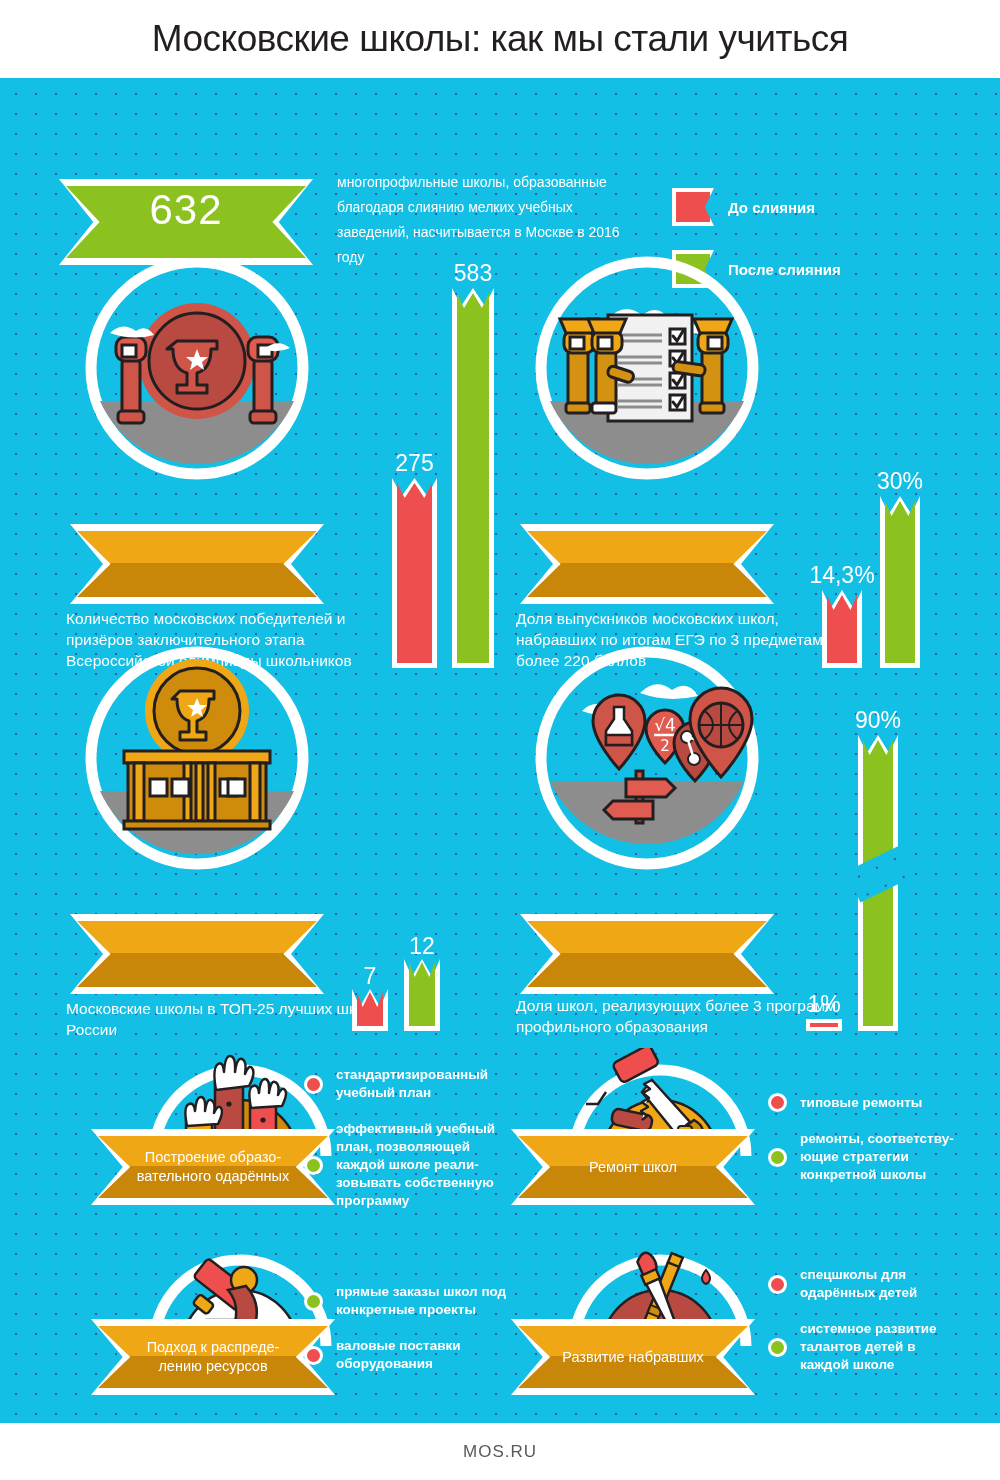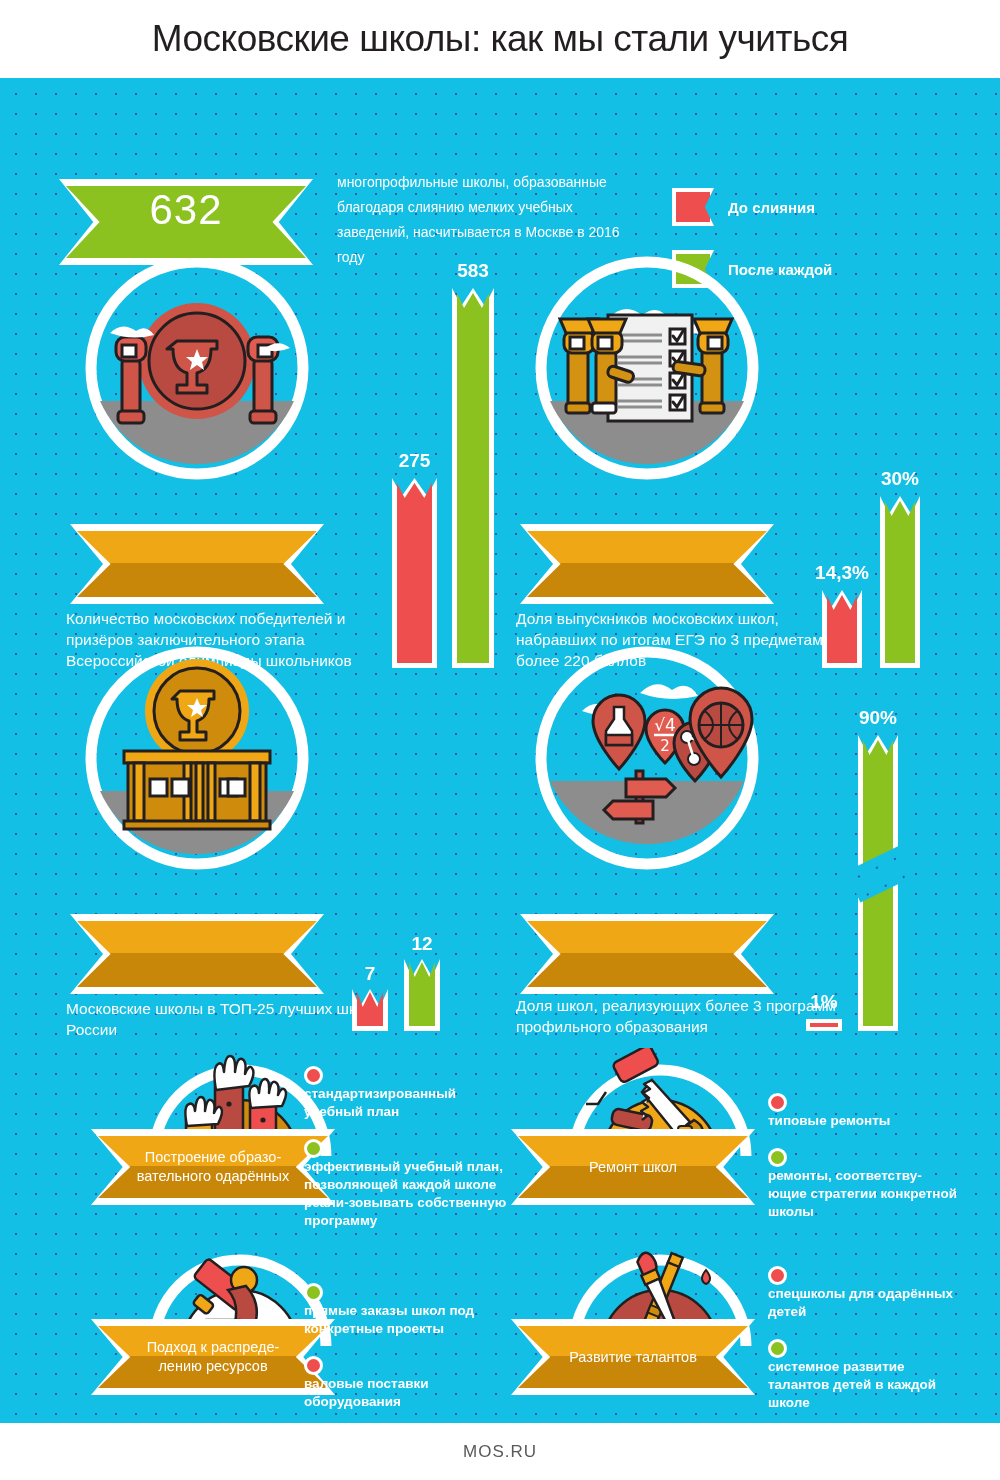--- a/index.html
+++ b/index.html
@@ -93,21 +93,21 @@
     display:flex; align-items:center; justify-content:center; text-align:center;
   }
 
   .panel-caption { position:absolute; font-size:15.5px; line-height:21px; color:#ffffff; }
 
   
   .bars { position:absolute; }
   .bar-col { position:absolute; bottom:0; }
   .bar-val {
     position:absolute; left:50%; transform:translateX(-50%);
-    font-size:19px; font-weight:bold; color:#ffffff; white-space:nowrap;
+    font-size:23px; font-weight:normal; color:#ffffff; white-space:nowrap;
   }
   .bar-outline {
     position:absolute; bottom:0; left:0; width:100%; background:#ffffff;
     -webkit-clip-path: polygon(0 0, 22% 18px, 50% 0, 78% 18px, 100% 0, 100% 100%, 0 100%);
     clip-path: polygon(0 0, 22% 18px, 50% 0, 78% 18px, 100% 0, 100% 100%, 0 100%);
   }
   .bar-fill {
     position:absolute; bottom:5px; left:5px; right:5px;
     -webkit-clip-path: polygon(0 0, 22% 15px, 50% 0, 78% 15px, 100% 0, 100% 100%, 0 100%);
     clip-path: polygon(0 0, 22% 15px, 50% 0, 78% 15px, 100% 0, 100% 100%, 0 100%);
@@ -137,21 +137,21 @@
   .cmp-tag {
     position:absolute; left:0; top:0; width:230px; height:62px;
     -webkit-clip-path: polygon(0 0, 100% 0, 86% 50%, 100% 100%, 0 100%, 14% 50%);
     clip-path: polygon(0 0, 100% 0, 86% 50%, 100% 100%, 0 100%, 14% 50%);
     background:linear-gradient(to bottom, #f0a715 0%, #f0a715 48%, #c9870a 48%, #c9870a 100%);
     display:flex; align-items:center; justify-content:center; text-align:center;
   }
   .cmp-tag-label { font-size:14.5px; color:#ffffff; line-height:19px; padding:0 30px; }
 
   .cmp-list { position:absolute; }
-  .cmp-item { display:flex; align-items:flex-start; margin-bottom:18px;flex-direction:column; }
+  .cmp-item { display:flex; align-items:center; margin-bottom:18px; }
   .cmp-dot {
     width:19px; height:19px; border-radius:50%; flex:none;
     border:3px solid #ffffff; margin-right:13px;
   }
   .cmp-dot.red { background:#ef4e4e; }
   .cmp-dot.green { background:#8cc220; }
   .cmp-text { font-size:13.5px; line-height:18px; color:#ffffff; font-weight:bold; }
 </style>
 </head>
 <body>
@@ -171,21 +171,21 @@
 
   <div class="intro-text">многопрофильные школы, образованные благодаря слиянию мелких  учебных заведений, насчитывается в Москве в 2016 году</div>
 
   <div class="legend">
     <div class="legend-row">
       <span class="legend-swatch red"></span>
       <span class="legend-label">До слияния</span>
     </div>
     <div class="legend-row">
       <span class="legend-swatch green"></span>
-      <span class="legend-label">После каждой</span>
+      <span class="legend-label">После слияния</span>
     </div>
   </div>
 
   <div class="panel" style="left:72px; top:175px; width:420px; height:350px;">
     <div class="globe">
       <svg viewBox="0 0 250 250">
         <circle cx="125" cy="115" r="106" fill="none" stroke="#ffffff" stroke-width="11"></circle>
         <path d="M28 148 A106 106 0 0 0 222 148 Z" fill="#8d8d8d"></path>
         <path d="M90 86 q14 -16 30 -4 q16 -12 26 6 q-28 6 -56 -2z" fill="#ffffff"></path>
         <circle cx="125" cy="108" r="52" fill="#b94a41" stroke="#231f20" stroke-width="3"></circle>
@@ -529,21 +529,21 @@
           <path d="M94 18 q12 -12 16 2 q2 10 -4 14 h-12 z" fill="#ef4e4e" stroke="#231f20" stroke-width="2.5"></path>
           <rect x="92" y="32" width="16" height="10" fill="#f0a715" stroke="#231f20" stroke-width="2.5"></rect>
           <path d="M93 42 h14 l-3 46 q-4 6 -8 0z" fill="#ffffff" stroke="#231f20" stroke-width="2.5"></path>
         </g>
         <path d="M146 32 q8 10 0 14 q-8 -4 0 -14z" fill="#ef4e4e" stroke="#231f20" stroke-width="2"></path>
       </svg>
     </div>
     <div class="cmp-tag-wrap" style="left:-20px; top:88px;">
       <div class="cmp-tag-white"></div>
       <div class="cmp-tag">
-        <span class="cmp-tag-label">Развитие талантов</span>
+        <span class="cmp-tag-label">Развитие набравших</span>
       </div>
     </div>
     <div class="cmp-list" style="left:230px; top:28px; width:200px;">
       <div class="cmp-item">
         <span class="cmp-dot red"></span>
         <span class="cmp-text">спецшколы для одарённых детей</span>
       </div>
       <div class="cmp-item">
         <span class="cmp-dot green"></span>
         <span class="cmp-text">системное развитие талантов детей в каждой школе</span>

